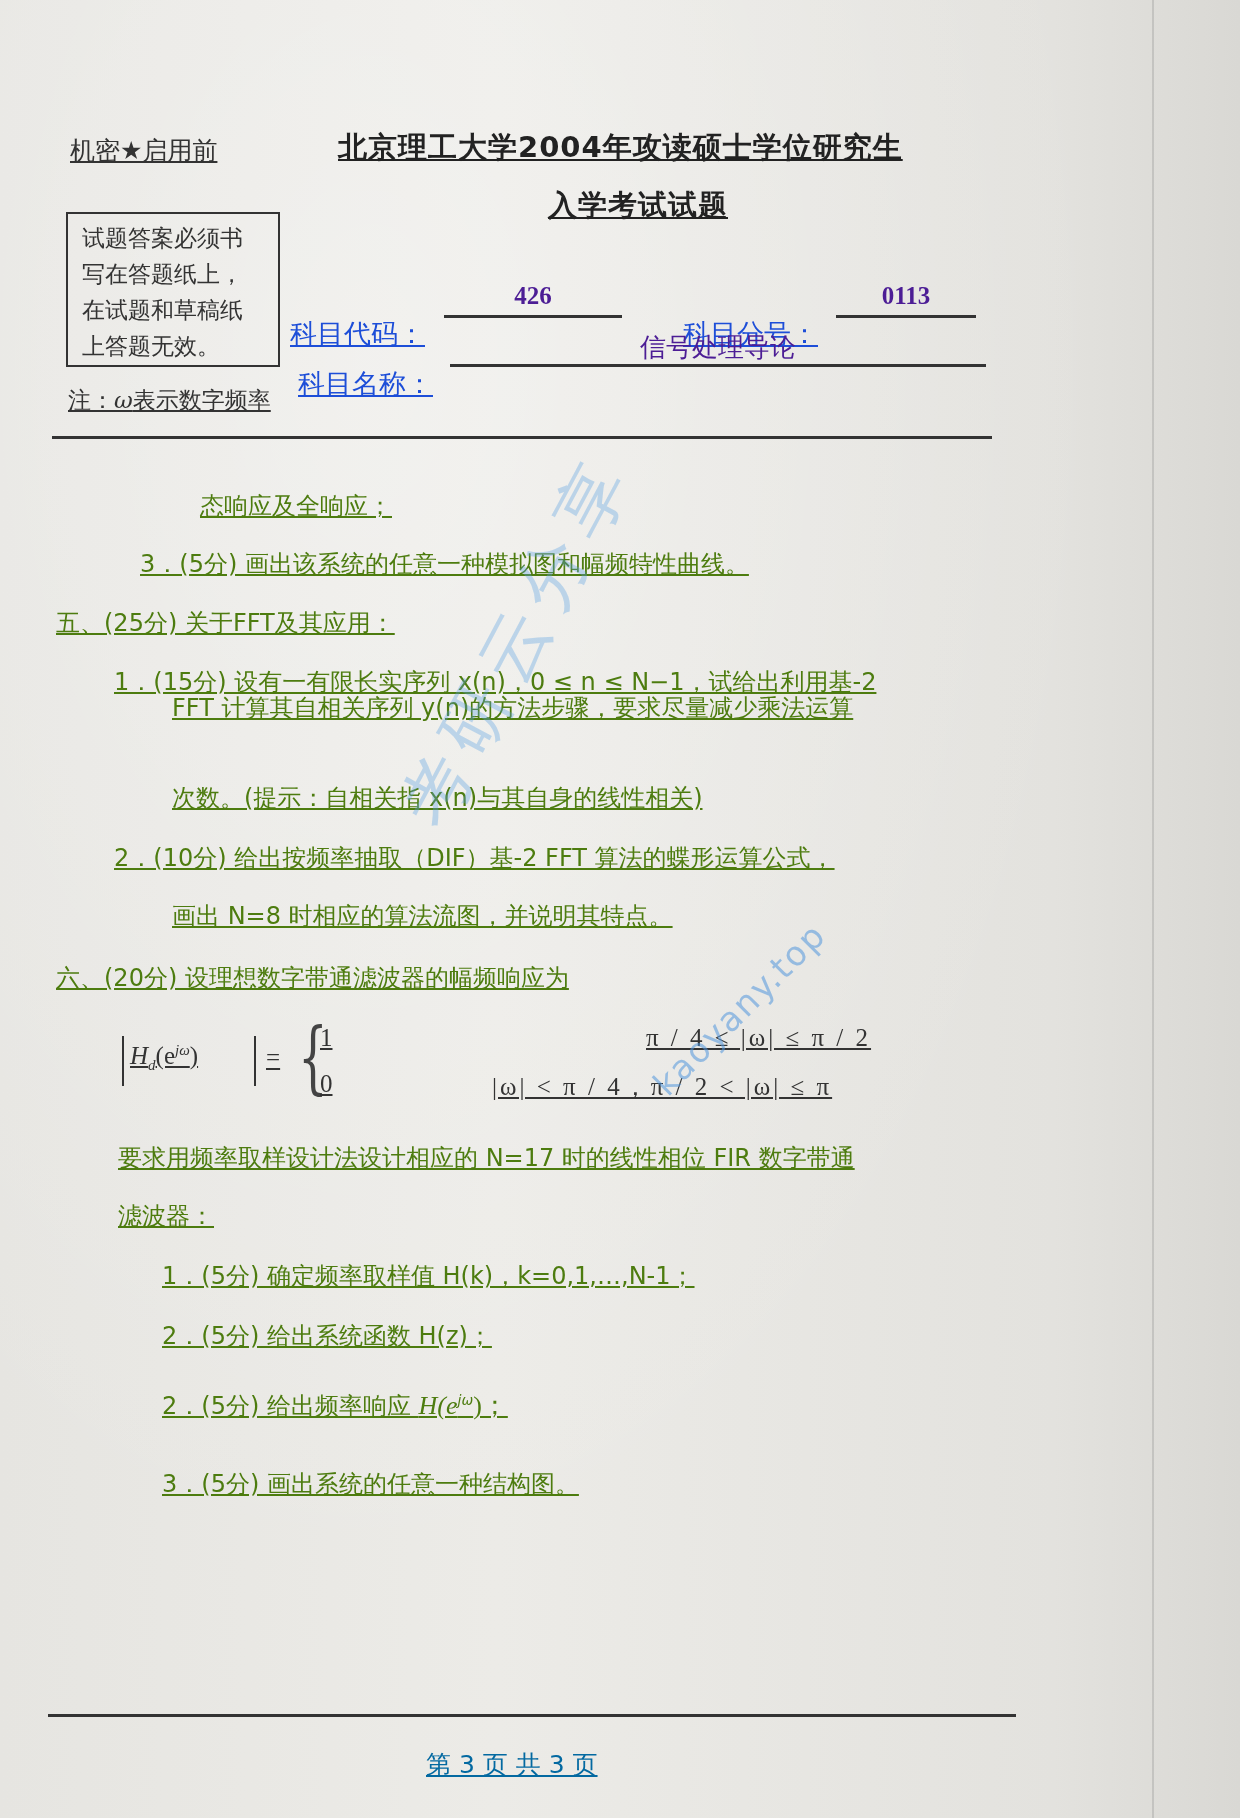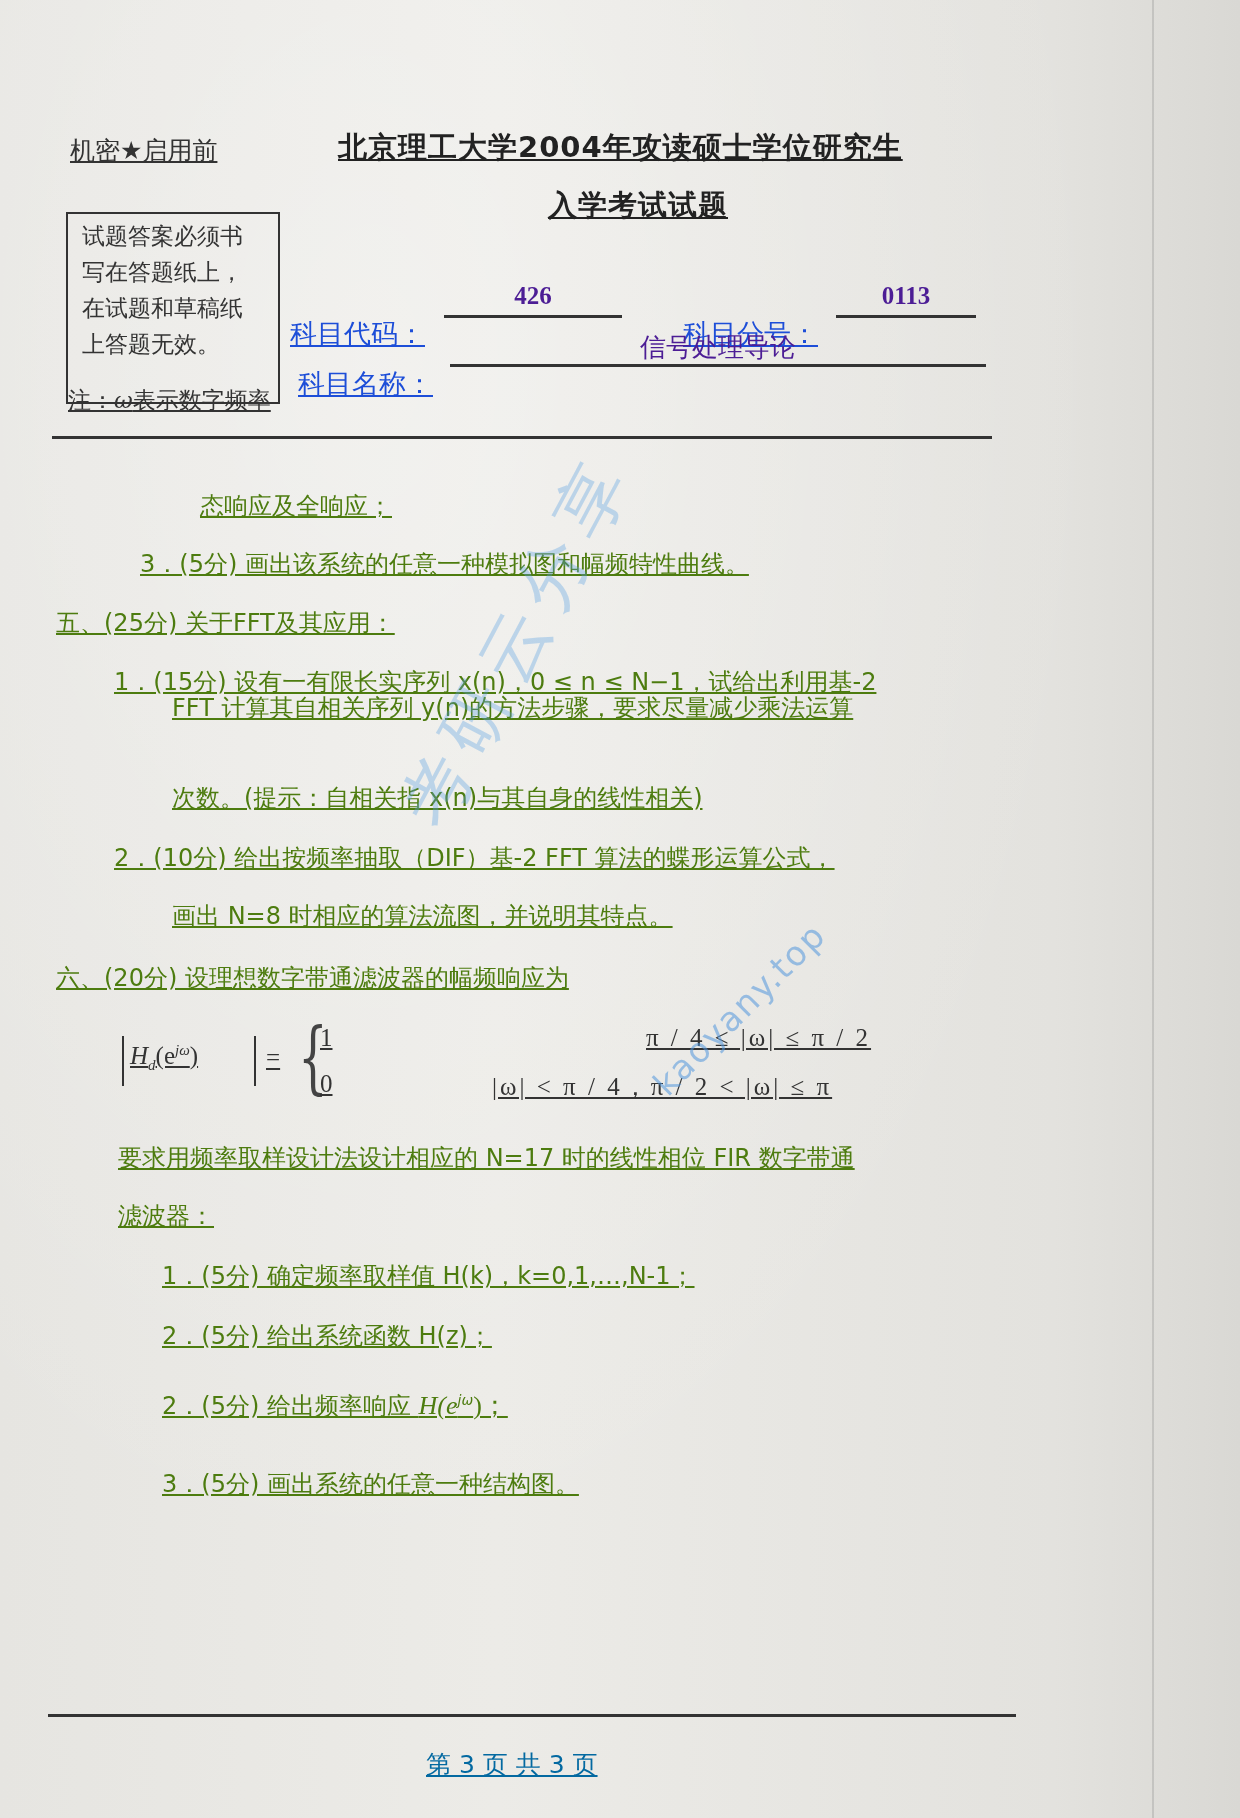--- a/index.html
+++ b/index.html
@@ -16,24 +16,24 @@
       linear-gradient(90deg, #e6e5e1 0%, #ecebe7 40%, #e3e2de 85%, #d9d8d4 100%);
   }
   .right-fold {
     position:absolute; left:1152px; top:0; width:2px; height:1818px;
     background:rgba(150,150,150,0.35);
   }
   .abs { position:absolute; white-space:nowrap;text-decoration:underline; }
   .hdr-conf { font-family:"DejaVu Sans", sans-serif; font-size:25px; color:#333; }
   .title { font-family:"DejaVu Sans", sans-serif; font-weight:bold; font-size:29px; color:#222; letter-spacing:1px; }
   .box {
-    position:absolute; left:66px; top:212px; width:214px; height:192px;
+    position:absolute; left:66px; top:212px; width:214px; height:155px;
     border:2px solid #333; box-sizing:border-box;
     padding:6px 0 0 14px;
-    font-family:Liberation Mono, monospace; font-size:23px; line-height:36px; color:#333;
+    font-family:Liberation Sans, sans-serif; font-size:23px; line-height:36px; color:#333;
   }
   .box div { white-space:nowrap; }
   .field-label { font-family:"DejaVu Sans", sans-serif; font-size:27px; color:#1d4ed8;margin-top:32px; }
   .field-val {
     position:absolute; border-bottom:3px solid #333; text-align:center;
     font-size:25px; font-weight:bold; color:#4c1d95; font-family:"Liberation Serif", serif;
   }
   .field-val.cn { font-family:"DejaVu Sans", sans-serif; font-weight:normal; font-size:26px; }
   .note { font-family:"DejaVu Sans", sans-serif; font-size:23px; color:#333; }
   .note .omega { font-style:italic; font-family:"DejaVu Serif", serif; }

